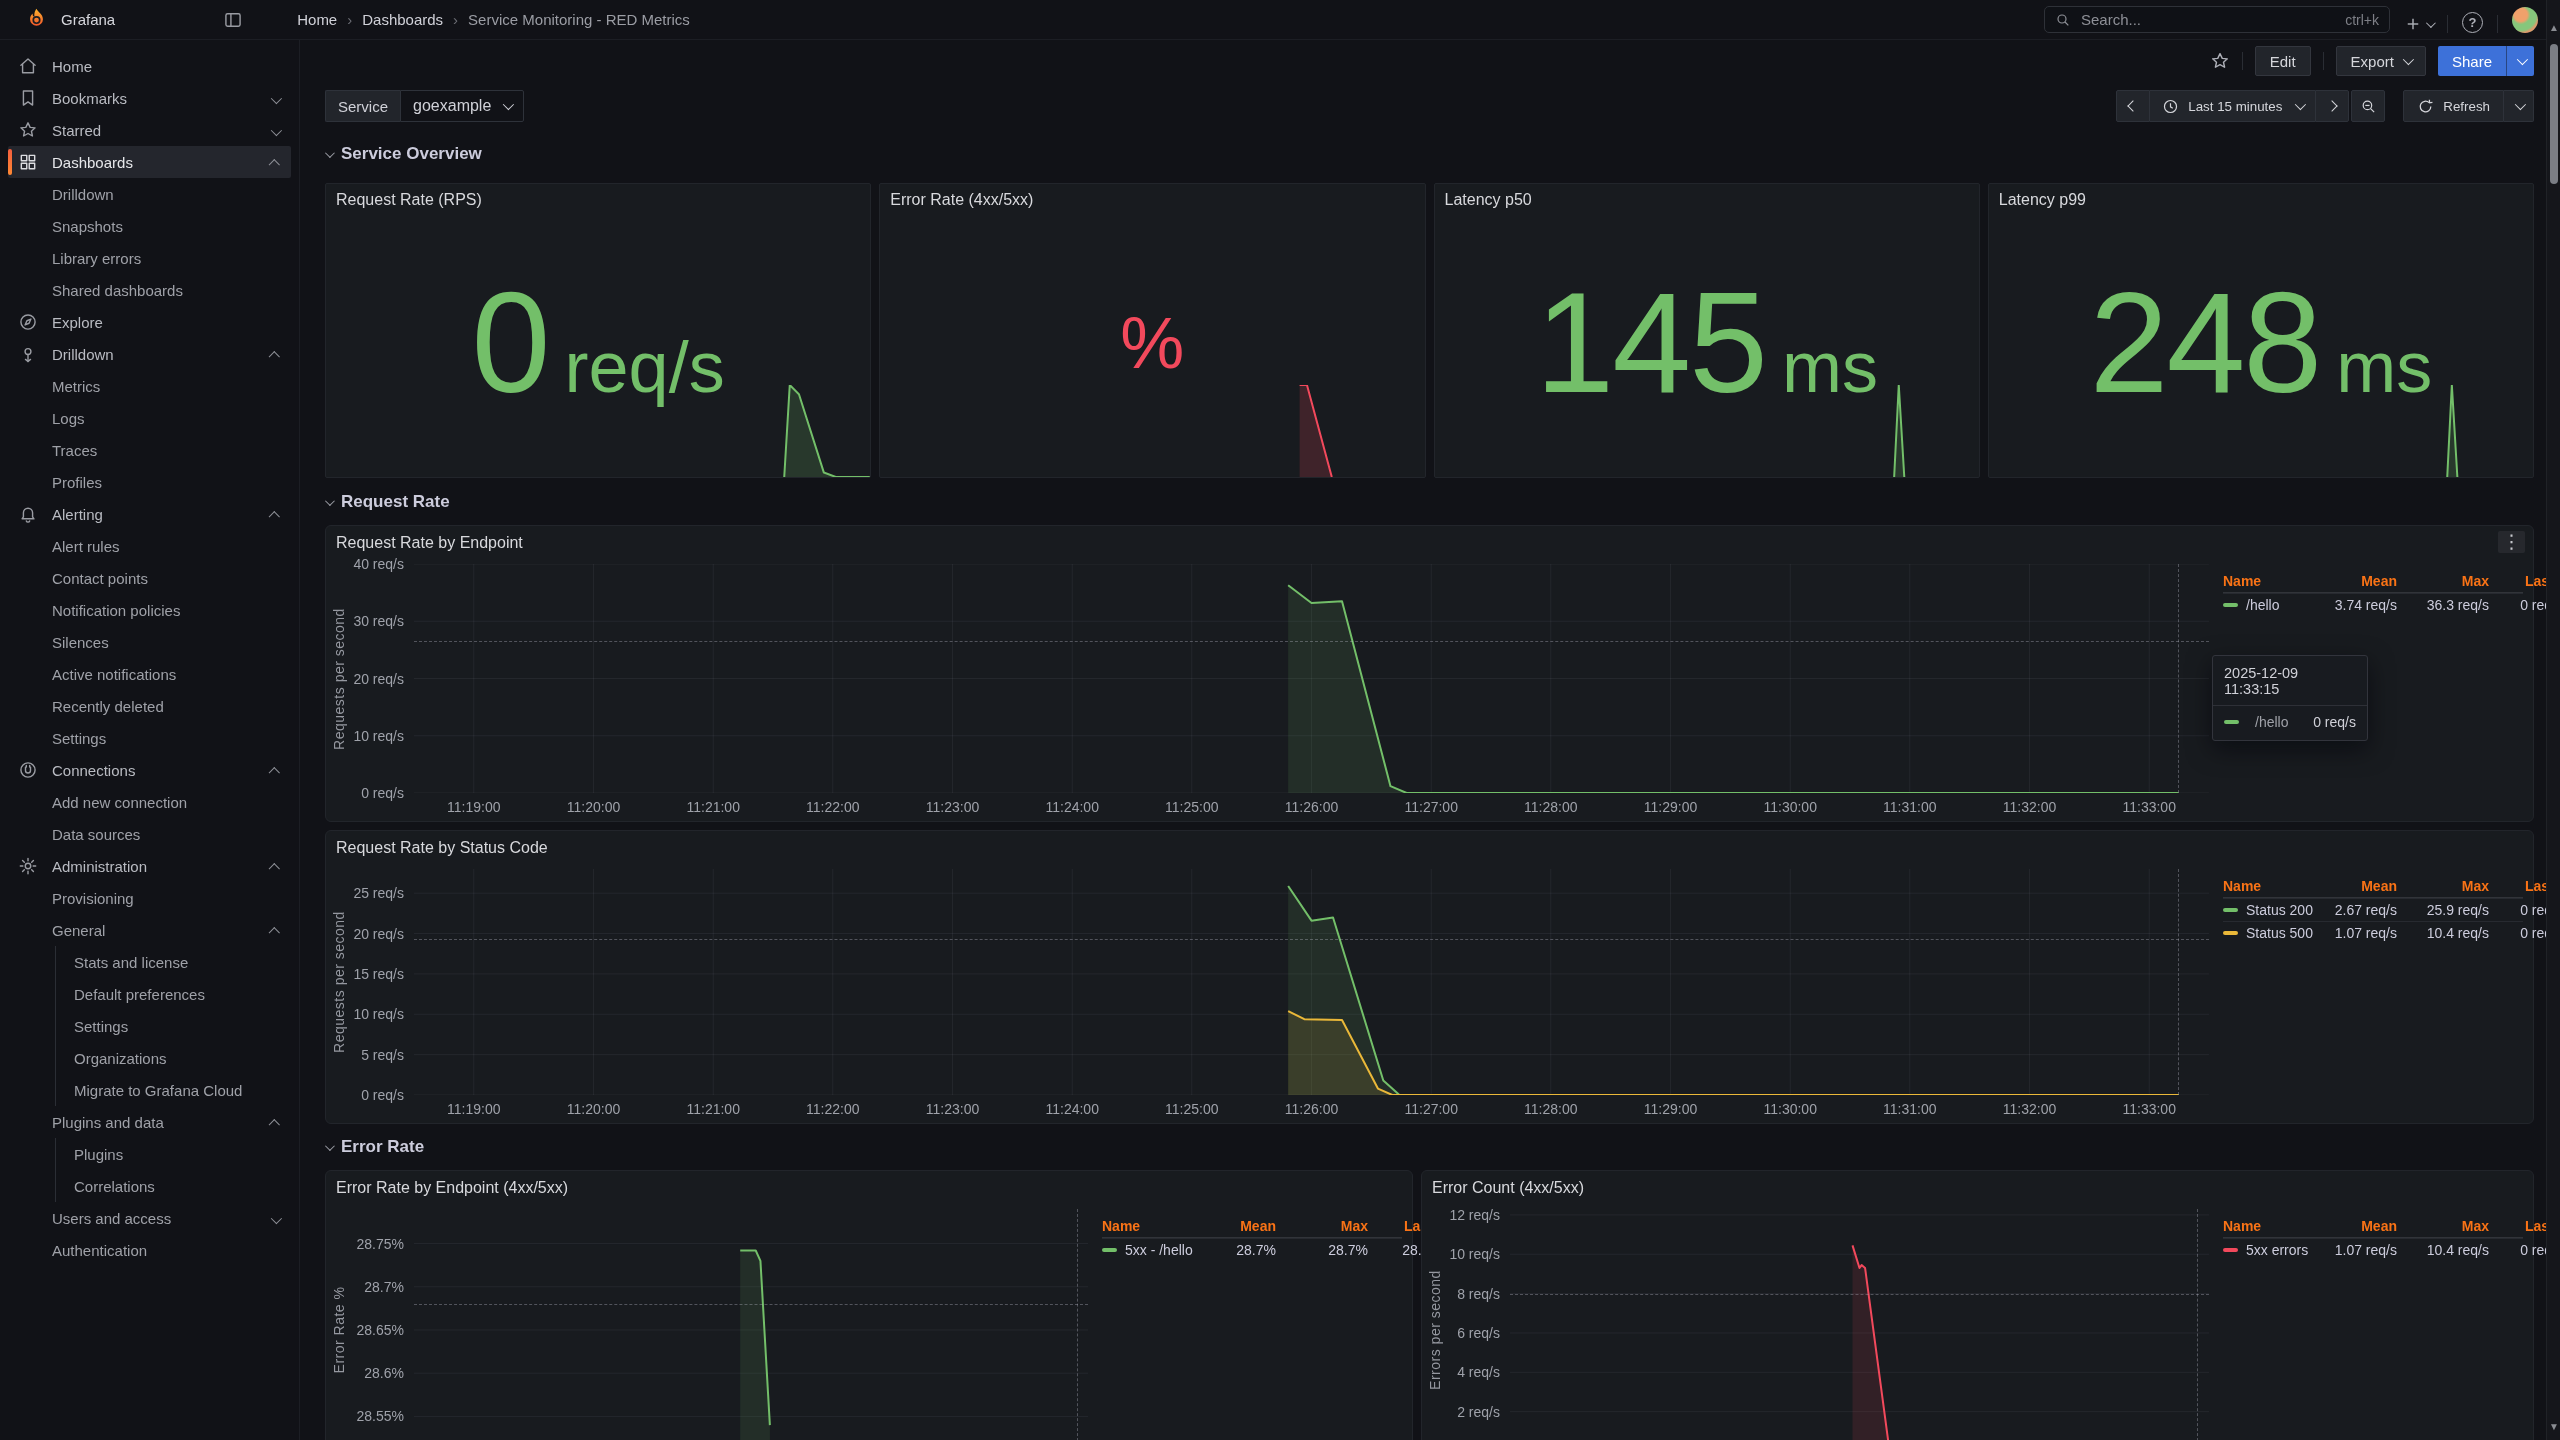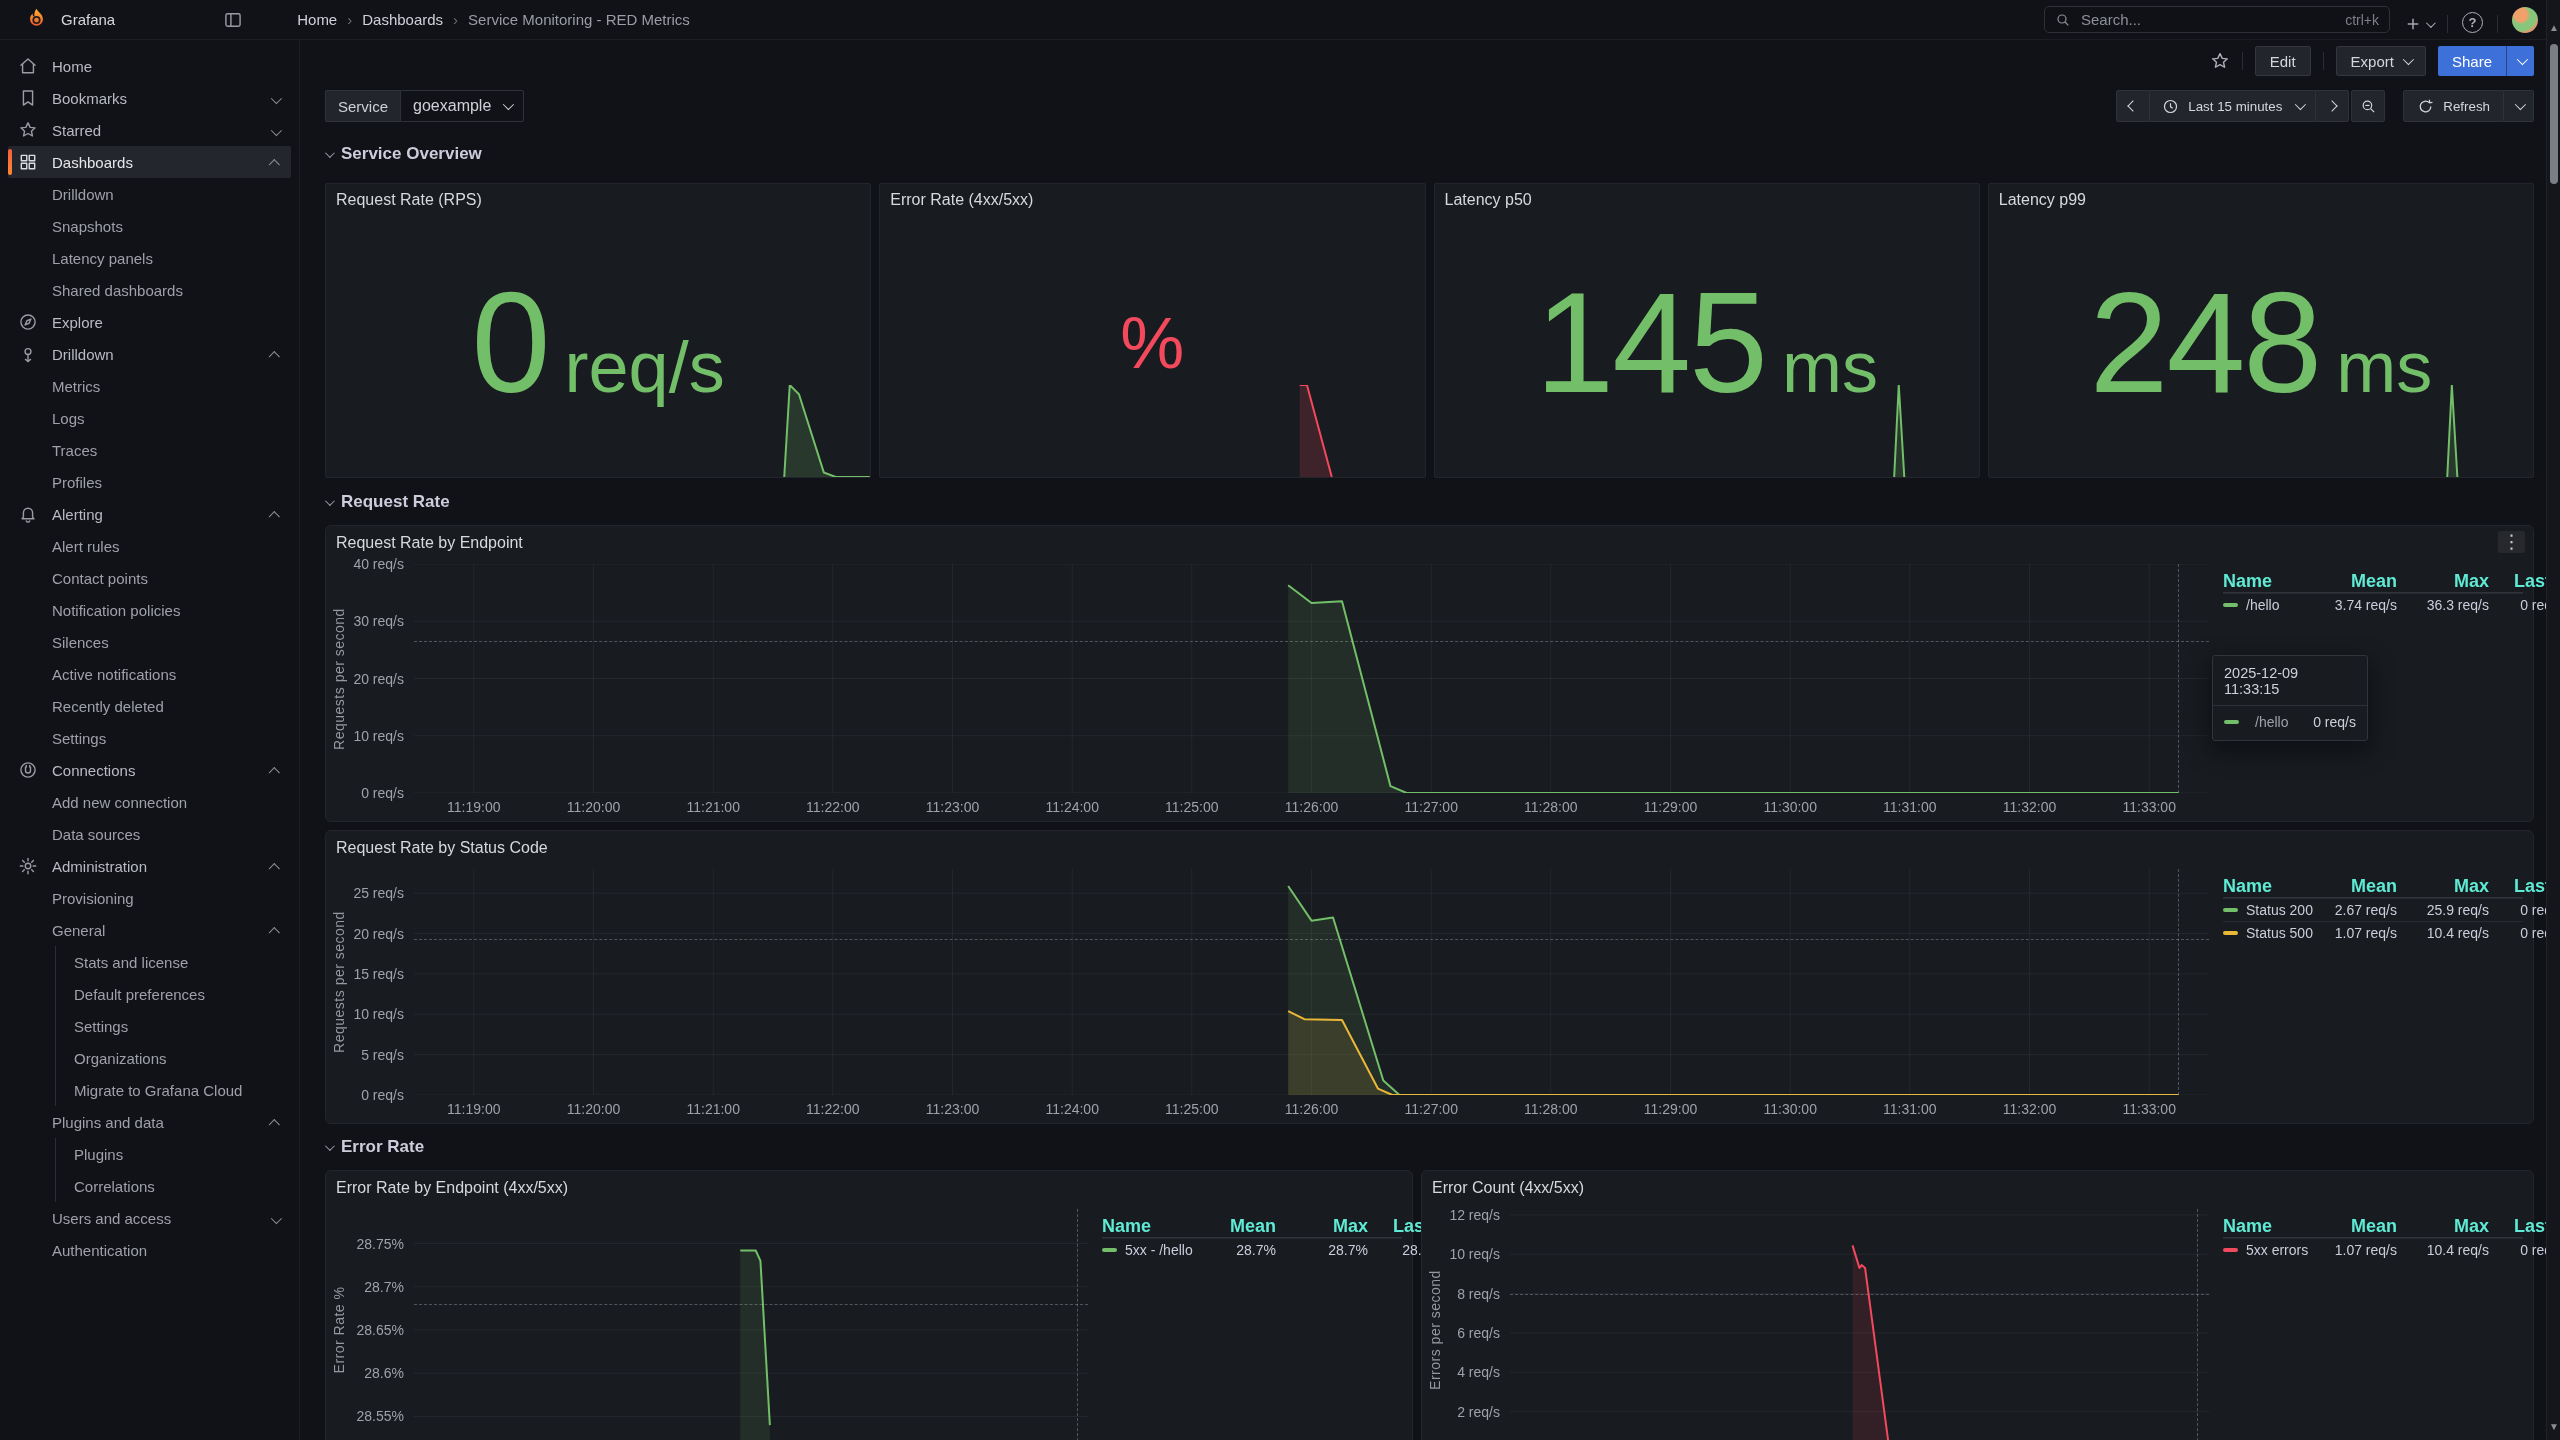--- a/index.html
+++ b/index.html
@@ -89,21 +89,21 @@
   .yticks{grid-column:2;grid-row:1;position:relative;}
   .ytick{position:absolute;right:10px;transform:translateY(-50%);color:#9fa2aa;font-size:14px;white-space:nowrap;}
   .plotwrap{position:relative;grid-column:3;grid-row:1;overflow:hidden;}
   .plot-svg{position:absolute;inset:0;width:100%;height:100%;}
   .hline{position:absolute;left:0;right:0;border-top:1px dashed rgba(204,204,220,.32);}
   .vline{position:absolute;top:0;bottom:0;border-left:1px dashed rgba(204,204,220,.32);}
   .xticks{grid-column:3;grid-row:2;position:relative;}
   .xtick{position:absolute;top:6px;transform:translateX(-50%);color:#9fa2aa;font-size:14px;white-space:nowrap;}
   .legend{grid-column:4;grid-row:1 / span 2;align-self:start;padding:6px 4px 0 14px;}
   .lg-row{display:grid;grid-template-columns:minmax(86px,1fr) 88px 92px 74px;align-items:center;height:23px;}
-  .lg-head .lg-cell{color:#5eead4;font-weight:600;font-size:18px;}
+  .lg-head .lg-cell{color:#f97316;font-weight:600;font-size:14px;}
   .lg-row:not(.lg-head){border-top:1px solid rgba(204,204,220,.09);}
   .lg-head{border-bottom:1px solid rgba(204,204,220,.14);}
   .lg-cell{font-size:14px;color:#ccccdc;white-space:nowrap;}
   .lg-cell.num{text-align:right;}
   .lg-cell.name{display:flex;align-items:center;}
   .swatch{display:inline-block;width:15px;height:4px;border-radius:2px;margin-right:8px;flex:none;}
 
   
   #tooltip{position:absolute;left:2212px;top:655px;width:156px;background:#181b20;border:1px solid #32343c;border-radius:3px;box-shadow:0 8px 24px rgba(1,4,9,.55);z-index:60;}
   .tt-head{padding:9px 11px 8px;font-size:14.5px;color:#d0d1d8;font-weight:500;}
@@ -210,21 +210,21 @@
         <span class="lab">Dashboards</span>
         <span class="sb-chev"><span class="chev up"></span></span>
       </div>
       <div class="sb-item lvl2">
         <span class="lab">Drilldown</span>
       </div>
       <div class="sb-item lvl2">
         <span class="lab">Snapshots</span>
       </div>
       <div class="sb-item lvl2">
-        <span class="lab">Latency panels</span>
+        <span class="lab">Library errors</span>
       </div>
       <div class="sb-item lvl2">
         <span class="lab">Shared dashboards</span>
       </div>
       <div class="sb-item lvl1">
         <span class="sb-icon">
           <svg width="20" height="20" viewBox="0 0 24 24" fill="none" stroke="currentColor" stroke-width="1.7" stroke-linecap="round" stroke-linejoin="round">
             <circle cx="12" cy="12" r="8.5"></circle>
             <path d="M15.5 8.5l-2.2 5-4.8 2 2.2-5z"></path>
           </svg>

